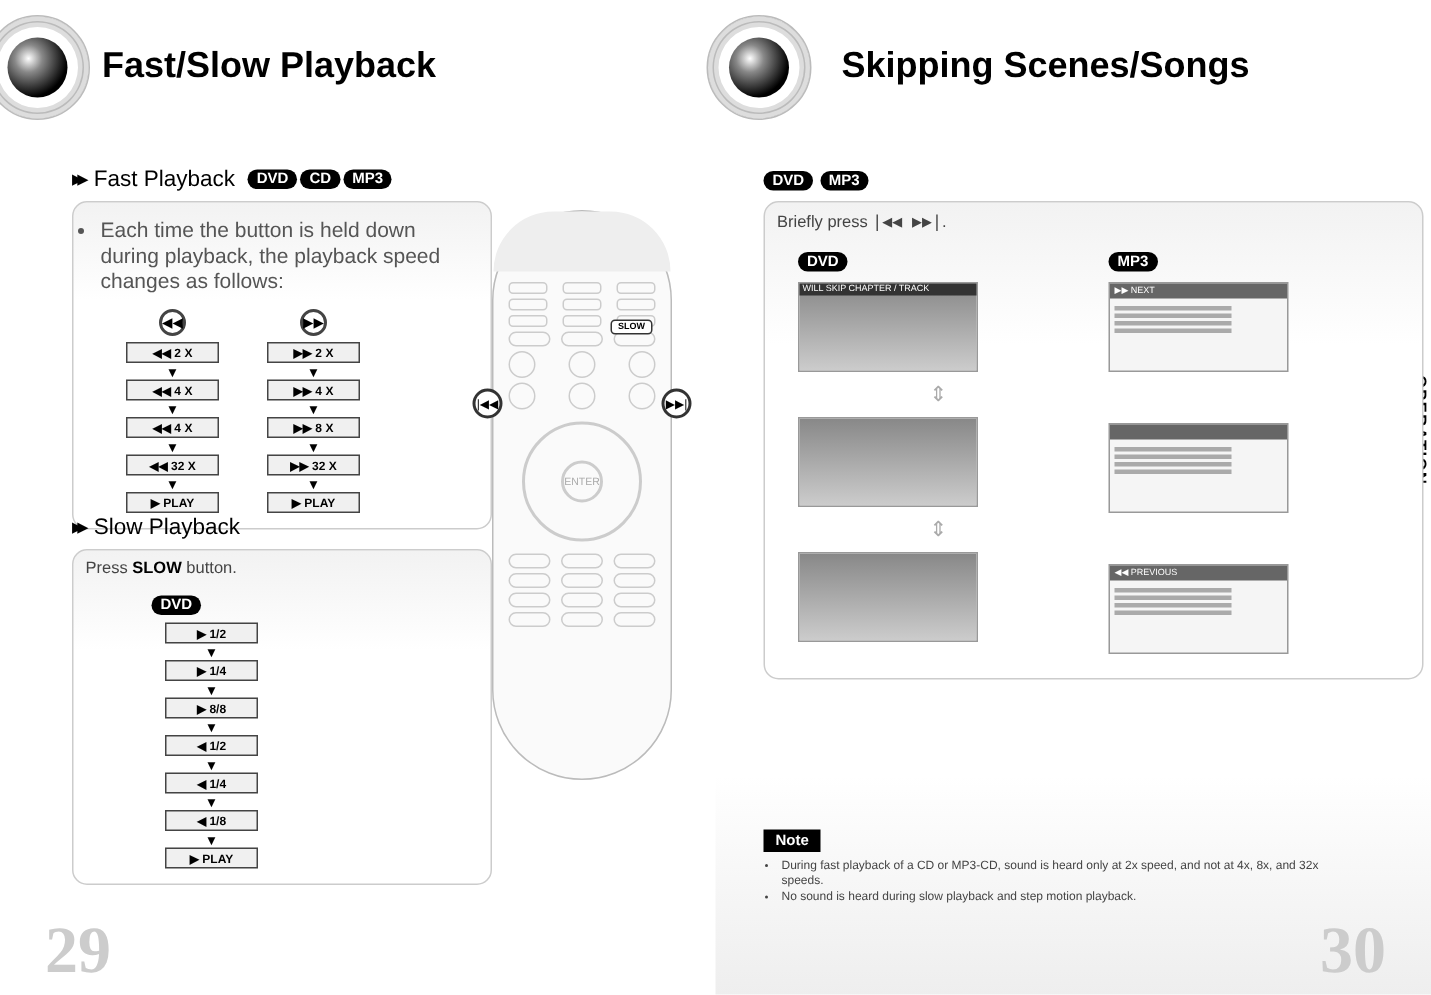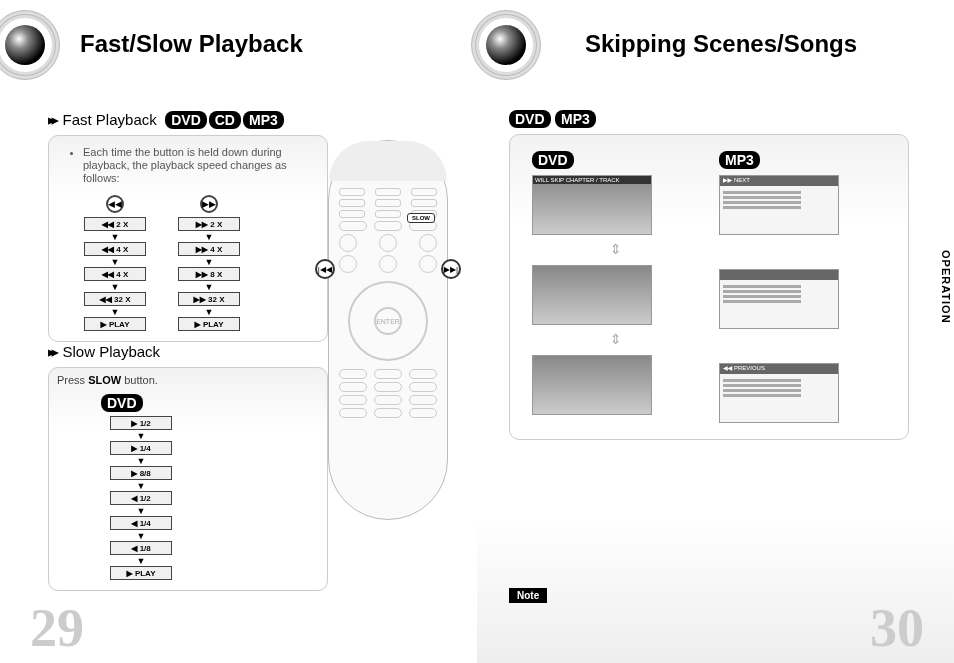--- a/index.html
+++ b/index.html
@@ -6,40 +6,40 @@
 body { width: 954px; height: 663px; background: #fff; font-family: Arial, sans-serif; position: relative; color: #000; }
 .page { width: 477px; height: 663px; float: left; position: relative; }
 .page-left { border-right: none; }
 .page-right { background: linear-gradient(to bottom, #fff 0%, #fff 78%, #eee 100%); }
 
 .swirl { position: absolute; width: 70px; height: 70px; top: 10px; left: -10px; }
 .swirl-sphere { position: absolute; width: 40px; height: 40px; border-radius: 50%; background: radial-gradient(circle at 35% 35%, #fff 0%, #888 25%, #000 70%); top: 15px; left: 15px; }
 .swirl-rings { position: absolute; width: 70px; height: 70px; border-radius: 50%; border: 1px solid #bbb; box-shadow: inset 0 0 0 3px #ddd, inset 0 0 0 4px #bbb, inset 0 0 0 7px #ddd; top: 0; left: 0; }
 
 .title { position: absolute; top: 30px; font-size: 24px; font-weight: bold; }
-.title-left { left: 80px; }
-.title-right { left: 108px; }
+.title-left { left: 68px; }
+.title-right { left: 84px; }
 
 .arrows-icon { display: inline-block; font-size: 15px; vertical-align: middle; color: #000; }
 .arrows-icon::before { content: "▸▸"; letter-spacing: -4px; margin-right: 3px; }
 .section-head { font-size: 15px; font-weight: normal; display: inline-block; vertical-align: middle; text-align: right; }
 
 .sec { position: absolute; }
 .sec-fast { top: 110px; left: 48px; width: 280px; }
 .sec-slow { top: 342px; left: 48px; width: 280px; }
 
 .badges { display: inline-flex; gap: 2px; vertical-align: middle; margin-left: 4px; }
-.badge { background: #000; color: #fff; font-size: 14px; padding: 1px 6px; border-radius: 8px; font-weight: bold; display: inline-block; }
+.badge { background: #000; color: #fff; font-size: 10px; padding: 1px 6px; border-radius: 8px; font-weight: bold; display: inline-block; }
 
 .instr-box { margin-top: 6px; border: 1px solid #ccc; border-radius: 10px; background: linear-gradient(#f2f2f2, #fff 30%); padding: 6px 8px 8px 8px; }
 .instr-title { font-size: 11px; color: #444; }
 .instr-title .hl { color: #000; font-weight: bold; }
 .instr-icons { font-family: monospace; }
 .bullets { margin-top: 4px; }
-.bullets li { font-size: 11px; color: #555; list-style: disc; margin-left: 26px; line-height: 1.2; }
+.bullets li { font-size: 14px; color: #555; list-style: disc; margin-left: 10px; line-height: 1.2; }
 
 .speed-col { display: flex; flex-direction: column; align-items: center; width: 80px; }
 .speed-cols { display: flex; gap: 14px; margin: 10px 0 0 18px; }
 .circ { width: 18px; height: 18px; border: 2px solid #444; border-radius: 50%; display: flex; align-items: center; justify-content: center; font-size: 9px; background: #fff; margin-bottom: 4px; }
 .speed-box { width: 62px; height: 14px; border: 1px solid #444; font-size: 8px; font-weight: bold; text-align: center; line-height: 13px; margin-bottom: 2px; background: #f0f0f0; }
 .darr { font-size: 9px; color: #000; line-height: 9px; }
 
 .remote { position: absolute; top: 140px; left: 328px; width: 120px; height: 380px; border: 1px solid #bbb; border-radius: 60px; background: #fafafa; }
 .remote .top-shadow { height: 40px; border-top-left-radius: 60px; border-top-right-radius: 60px; background: #eee; }
 .remote .grid { padding: 4px 10px; }
@@ -48,38 +48,38 @@
 .remote .btn.sm { width: 26px; height: 8px; }
 .remote .btn.rd { width: 18px; height: 18px; border-radius: 50%; }
 .remote .btn.pill { width: 28px; height: 10px; border-radius: 5px; }
 .remote .ring { width: 80px; height: 80px; border: 2px solid #ccc; border-radius: 50%; margin: 8px auto; position: relative; }
 .remote .ring-inner { width: 28px; height: 28px; border: 2px solid #ccc; border-radius: 50%; position: absolute; top: 24px; left: 24px; font-size: 7px; color: #aaa; text-align: center; line-height: 26px; }
 .remote .slow-lbl { position: absolute; width: 28px; height: 10px; border: 1px solid #333; border-radius: 3px; font-size: 6px; color: #000; text-align: center; line-height: 9px; font-weight: bold; background: #fff; top: 72px; right: 12px; }
 .remote .skip-circ { position: absolute; width: 20px; height: 20px; border: 2px solid #333; border-radius: 50%; background: #fff; font-size: 8px; text-align: center; line-height: 17px; }
 .remote .skip-l { top: 118px; left: -14px; }
 .remote .skip-r { top: 118px; right: -14px; }
 
-.skip-sec { position: absolute; top: 110px; left: 32px; width: 400px; }
+.skip-sec { position: absolute; top: 110px; left: 32px; width: 440px; }
 .skip-badges { margin-bottom: 6px; }
 .skip-box { border: 1px solid #ccc; border-radius: 10px; background: linear-gradient(#f2f2f2,#fff 30%); padding: 6px 8px 10px 8px; }
 .skip-content { display: flex; gap: 20px; margin-top: 10px; padding: 0 14px; }
 .skip-col { flex: 1; }
 .skip-img { width: 120px; height: 60px; border: 1px solid #999; background: linear-gradient(#888,#ccc); margin-bottom: 6px; }
 .skip-img.mp3 { background: #f5f5f5; position: relative; }
 .skip-img.mp3 .hdr { height: 10px; background: #666; font-size: 6px; color: #fff; padding-left: 3px; }
 .skip-img.mp3 .lines { padding: 3px; }
 .skip-img.mp3 .lines div { height: 3px; background: #aaa; margin: 2px 0; width: 70%; }
 .skip-arrow-icon { display: block; margin: 4px auto 8px; font-size: 14px; color: #aaa; text-align: center; }
 
 .note-box { position: absolute; bottom: 60px; left: 32px; width: 400px; }
 .note-box .note-tag { background: #000; color: #fff; font-size: 10px; font-weight: bold; padding: 2px 8px; display: inline-block; }
 .note-box ul { margin-top: 4px; }
 .note-box li { font-size: 8px; color: #444; list-style: disc; margin-left: 12px; line-height: 1.3; }
 
-.page-num { position: absolute; bottom: 4px; font-size: 54px; font-family: Georgia, serif; color: #ccc; font-weight: bold; text-align: center; }
+.page-num { position: absolute; bottom: 4px; font-size: 44px; font-family: Georgia, serif; color: #ccc; font-weight: bold; text-align: center; }
 .page-num.left { left: 30px; }
 .page-num.right { right: 30px; }
 
 .side-tab { position: absolute; right: 2px; top: 250px; font-size: 11px; font-weight: bold; writing-mode: vertical-rl; letter-spacing: 1px; }
 </style>
 </head>
 <body>
 
 <div class="page page-left">
   <div class="swirl">
@@ -230,20 +230,23 @@
   <div class="title title-right">Skipping Scenes/Songs</div>
 
   <div class="side-tab">OPERATION</div>
 
   <div class="skip-sec">
     <div class="skip-badges">
       <span class="badge">DVD</span>
       <span class="badge">MP3</span>
     </div>
     <div class="skip-box">
+      <div class="instr-title">
+        <span>Briefly press </span><span class="instr-icons">|◀◀ ▶▶|</span>.
+      </div>
       <div class="skip-content">
         <div class="skip-col">
           <span class="badge">DVD</span>
           <div class="skip-img" style="margin-top:6px">
             <div style="background:#333;color:#fff;font-size:6px;padding:1px 2px">WILL SKIP CHAPTER / TRACK</div>
           </div>
           <span class="skip-arrow-icon">⇕</span>
           <div class="skip-img"></div>
           <span class="skip-arrow-icon">⇕</span>
           <div class="skip-img"></div>
@@ -279,16 +282,20 @@
                 <div></div>
               </div>
           </div>
         </div>
       </div>
     </div>
   </div>
 
   <div class="note-box">
     <span class="note-tag">Note</span>
+    <ul>
+      <li>During fast playback of a CD or MP3-CD, sound is heard only at 2x speed, and not at 4x, 8x, and 32x speeds.</li>
+      <li>No sound is heard during slow playback and step motion playback.</li>
+    </ul>
   </div>
 
   <div class="page-num right">30</div>
 </div>
 
 </body></html>

